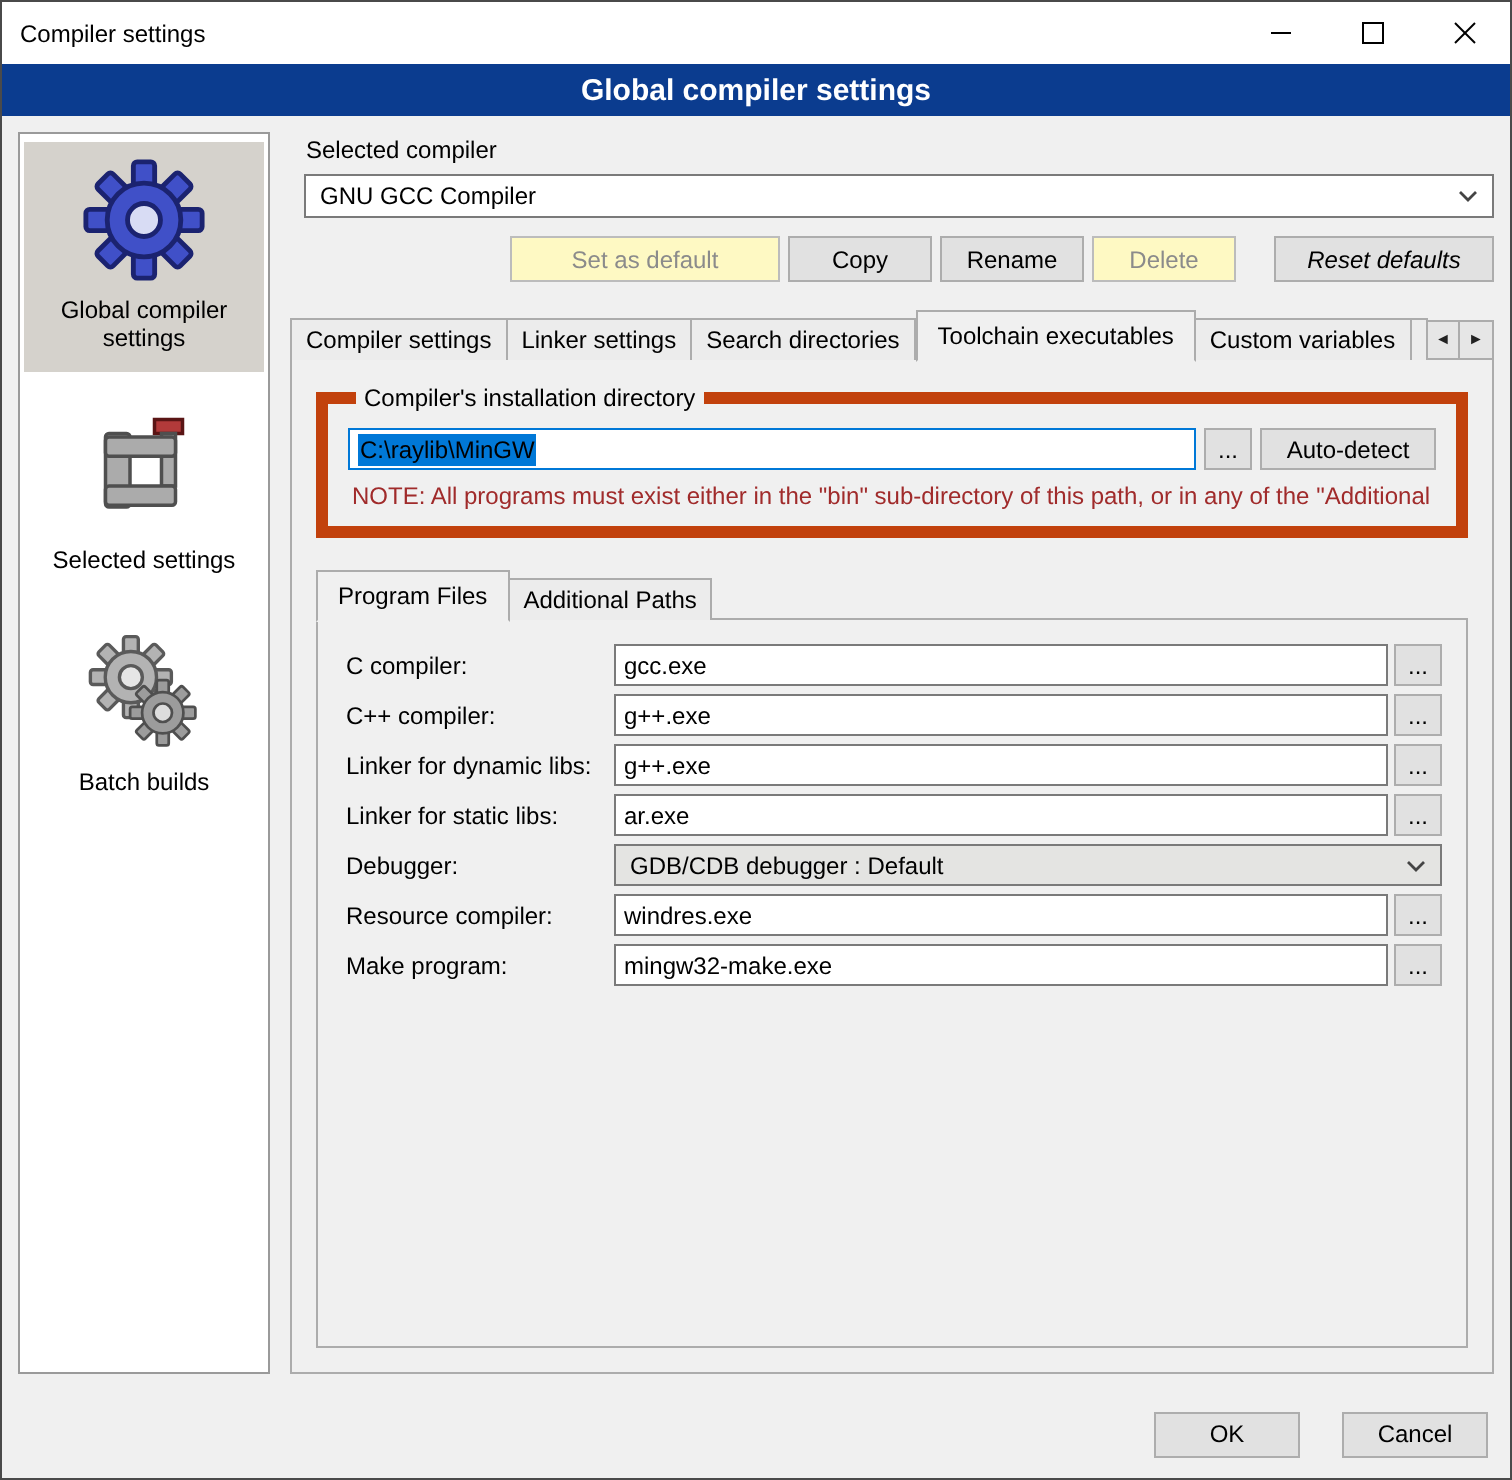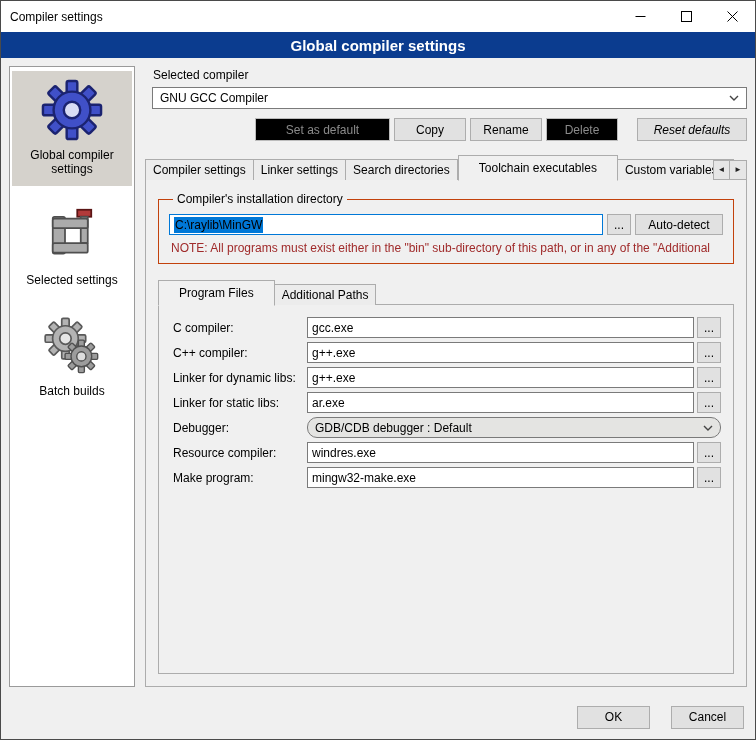--- a/index.html
+++ b/index.html
@@ -58,57 +58,57 @@
     display: flex; align-items: center; justify-content: space-between;
     padding: 0 7px; cursor: pointer; width: 100%;
   }
   .combo.gray { background: #e4e4e2; }
   
   .btn {
     height: 23px; min-width: 72px; padding: 0 10px;
     background: #e1e1e1; border: 1px solid #adadad;
     font: inherit; cursor: pointer; color: #000;
   }
-  .btn:disabled { color: #8b8b8b; cursor: default; background: #000000; border-color: #bcbcbc; }
+  .btn:disabled { color: #8b8b8b; cursor: default; background: #fef9c3; border-color: #bcbcbc; }
   .btn.browse { min-width: 24px; width: 24px; padding: 0; height: 21px; }
   .btn-row { display: flex; justify-content: flex-end; gap: 4px; margin-top: 9px; }
   .btn-row .wide { min-width: 135px; }
   .btn-row .reset { min-width: 110px; margin-left: 15px; font-style: italic; }
   
   .tabstrip { display: flex; align-items: flex-end; margin-top: 14px; position: relative; z-index: 2; }
   .tabs { display: flex; flex: 1; min-width: 0; align-items: flex-end; }
   .tab {
     padding: 3px 7px; background: #ececec;
     border: 1px solid #acacac; border-bottom: none;
     white-space: nowrap; cursor: pointer;
   }
   .tab + .tab { border-left: none; }
   .tab.active {
-    padding: 5px 20px; background: #f0f0f0;
+    padding: 5px 10px; background: #f0f0f0;
     position: relative; z-index: 3;
     margin-bottom: -1px; border-bottom: 1px solid #f0f0f0;
     border-left: 1px solid #acacac;
     text-align: right;
   }
   .tab.active + .tab { border-left: none; }
   .tab.clipped { max-width: 36px; overflow: hidden; padding-right: 0; }
   .scroll-btn {
     width: 17px; height: 20px; padding: 0; flex: 0 0 auto;
     background: #e6e6e6; border: 1px solid #acacac;
     font-size: 8px; line-height: 1; cursor: pointer; color: #222;
   }
   .scroll-btn + .scroll-btn { border-left: none; }
   
   .panel {
     border: 1px solid #acacac; margin-top: -1px; flex: 1;
     padding: 10px 12px 12px; display: flex; flex-direction: column; min-height: 0;
     background: #f0f0f0;
   }
   .groupbox {
-    border: 1px solid #c2410c; padding: 8px 10px 6px; margin: 2px 0 8px;
+    border: 6px solid #c2410c; padding: 8px 10px 6px; margin: 2px 0 8px;
   }
   .groupbox legend { padding: 0 4px; margin-left: 4px; }
   .install-row { display: flex; gap: 4px; align-items: center; }
   .text-input {
     height: 21px; border: 1px solid #7a7a7a; background: #fff;
     padding: 0 4px; font: inherit; width: 100%;
   }
   .dir-input {
     flex: 1; display: flex; align-items: center;
     border-color: #0078d7;
@@ -121,21 +121,21 @@
   }
   .subtabstrip { margin-top: 8px; }
   .subpanel {
     border: 1px solid #acacac; margin-top: -1px; flex: 1;
     padding: 12px 12px 12px 14px; background: #f0f0f0; min-height: 0;
   }
   .field-row { display: flex; align-items: center; margin-bottom: 4px; }
   .field-label { width: 134px; flex: 0 0 auto; }
   .field-row .text-input { flex: 1; width: auto; }
   .field-row .btn.browse { margin-left: 3px; }
-  .field-row .combo { flex: 1; width: auto; height: 21px; border-radius: 10px; }
+  .field-row .combo { flex: 1; width: auto; height: 21px; }
   
   .footer {
     flex: 0 0 auto; height: 44px;
     display: flex; justify-content: flex-end; align-items: center;
     gap: 21px; padding: 0 11px;
   }
   .footer .btn { min-width: 73px; }
   .hidden-defs { position: absolute; width: 0; height: 0; }
 </style>
 </head>

